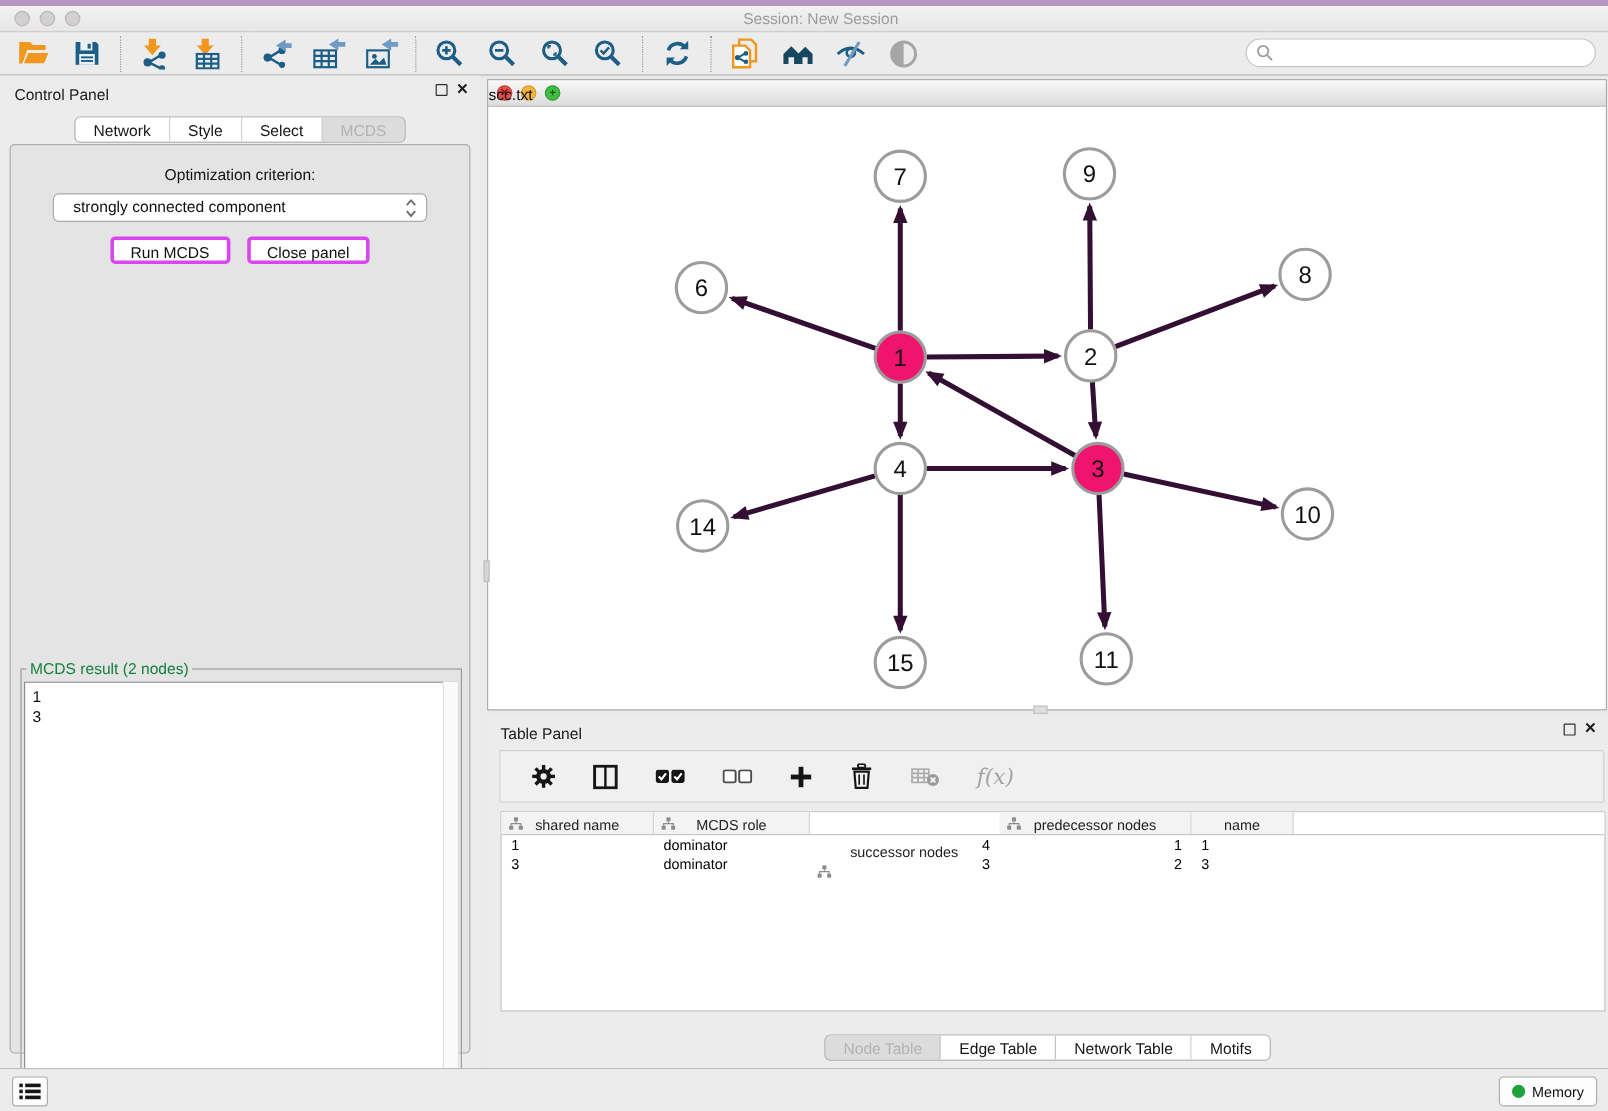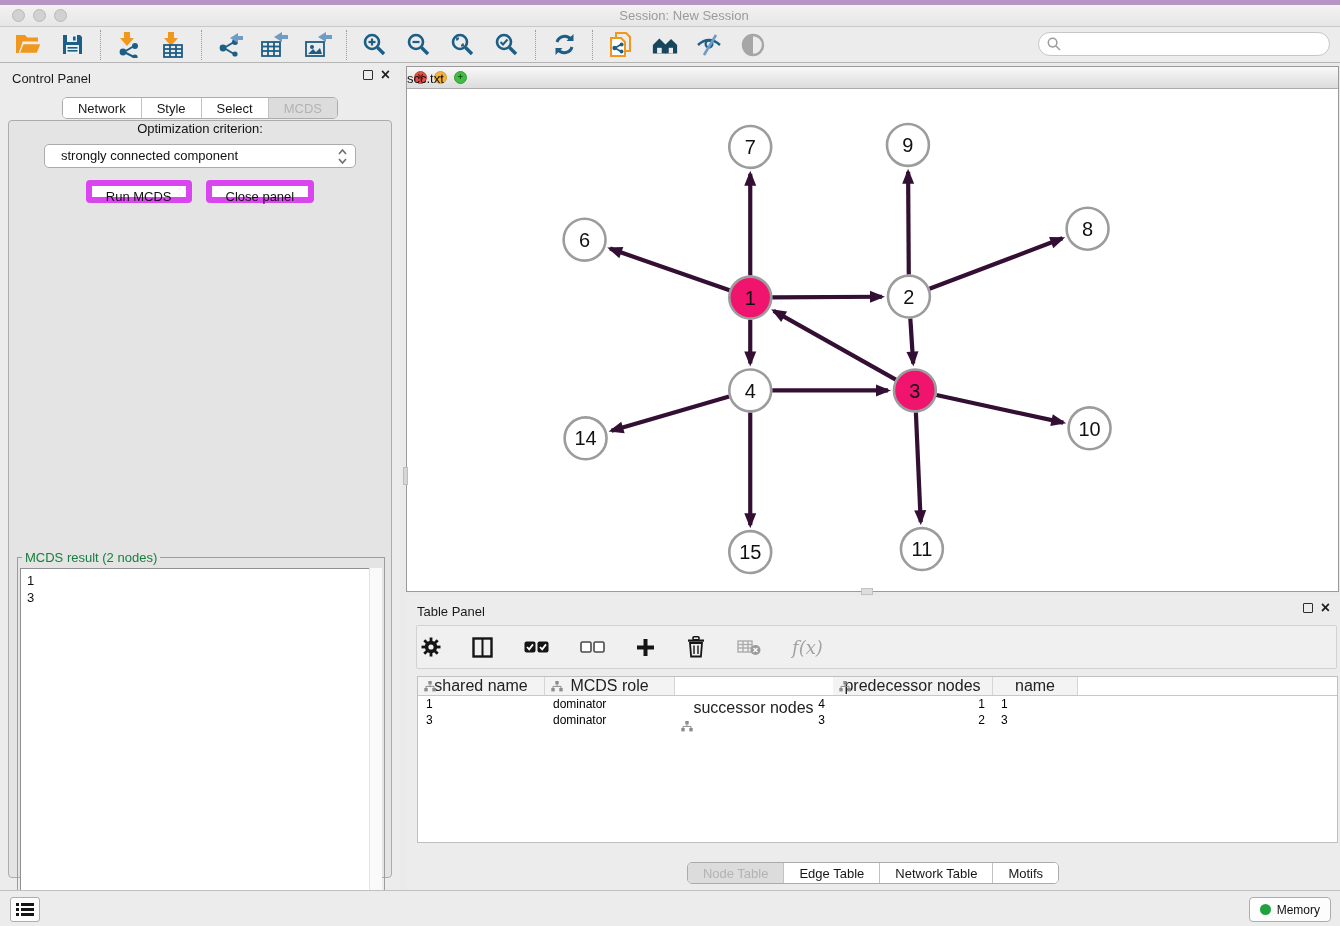--- a/index.html
+++ b/index.html
@@ -54,30 +54,30 @@
   .tab {
     padding:3px 15px 0 15px; font-size:13px; color:#161616; background:#FFFFFF;
     border-right:1px solid #C3C3C3; cursor:default;
   }
   .tab:last-child { border-right:none; }
   .tab.selected { background:#DCDCDC; color:#B3B3B3; }
   .tabpane {
     position:absolute; left:8px; top:57px; width:384px; height:758px;
     background:#E4E4E4; border:1px solid #ACACAC; border-radius:4px;
   }
-  .opt-label { text-align:center; font-size:13px; color:#111; }
+  .opt-label { margin-top:17px; text-align:center; font-size:13px; color:#111; }
   .selectbox {
     position:relative; margin:8px auto 0 auto; width:312px; height:24px;
     background:#fff; border:1px solid #ABABAB; border-radius:5px;
     font-size:13px; line-height:22px; padding-left:16px; color:#111;
   }
   .selectbox .chevrons { position:absolute; right:8px; top:3px; }
   .btnrow { display:flex; justify-content:center; gap:14px; margin-top:12px; }
   .aqua-btn {
-    background:#FFFFFF; border:6px solid #d946ef; border-radius:4px;
+    background:#FFFFFF; border:3px solid #d946ef; border-radius:4px;
     font-size:13px; font-family:"Liberation Sans",sans-serif; color:#111;
     padding:3px 14px; height:23px; cursor:default;
   }
   .result-fieldset {
     position:absolute; left:8px; top:436px; width:368px; height:381px;
     border:1px solid #9D9D9D;
   }
   .result-legend {
     position:absolute; left:4px; top:-8px; background:#E4E4E4; padding:0 3px;
     font-size:13px; color:#15803d;
@@ -105,29 +105,29 @@
   .net-canvas { position:absolute; left:0; top:22px; right:0; bottom:0; background:#FFFFFF; }
   .net-canvas svg { width:100%; height:100%; display:block; }
   .split-knob-v { position:absolute; left:-4px; top:400px; width:5px; height:18px; background:#D6D6D6; border:1px solid #BDBDBD; }
   .split-knob-h { position:absolute; left:454px; bottom:-4px; width:12px; height:7px; background:#DDD; border:1px solid #C2C2C2; }
   
   .table-panel { position:absolute; left:406px; top:596px; width:934px; height:294px; background:#ECECEC; }
   .table-panel .panel-head .ptitle { left:11px; }
   .tp-toolbar {
     position:absolute; left:10px; top:29px; width:921px; height:44px;
     background:#F0F0F0; border:1px solid #D2D2D2; border-radius:2px;
-    display:flex; align-items:center; gap:31px; padding-left:4px;
+    display:flex; align-items:center; gap:31px; padding-left:26px;
   }
   .tp-btn { display:flex; align-items:center; justify-content:center; cursor:default; }
   .fx-label { font-family:"DejaVu Serif", serif; font-style:italic; font-size:18px; color:#A3A3A3; }
   .grid-table { position:absolute; left:11px; top:80px; width:921px; height:167px; background:#fff; border:1px solid #C0C0C0; }
   .gt-header { display:flex; height:19px; border-bottom:1px solid #C8C8C8; background:#fff; }
   .gt-hcell {
     position:relative; background:#F3F3F3; border-right:1px solid #D5D5D5;
-    font-size:16px; color:#222; display:flex; align-items:flex-end; justify-content:center;
+    font-size:12px; color:#222; display:flex; align-items:flex-end; justify-content:center;
   }
   .gt-hcell .colicon { position:absolute; left:6px; top:4px; }
   .gt-row { display:flex; height:16px; font-size:12px; color:#000; }
   .gt-cell { padding:1px 8px 0 8px; overflow:hidden; white-space:nowrap; }
   .al-r { text-align:right; }
   .tp-tabs { position:absolute; left:0; right:0; top:266px; display:flex; justify-content:center; }
   
   .statusbar {
     position:absolute; left:0; top:890px; width:1340px; height:36px;
     background:#ECECEC; border-top:1px solid #C0C0C0;

